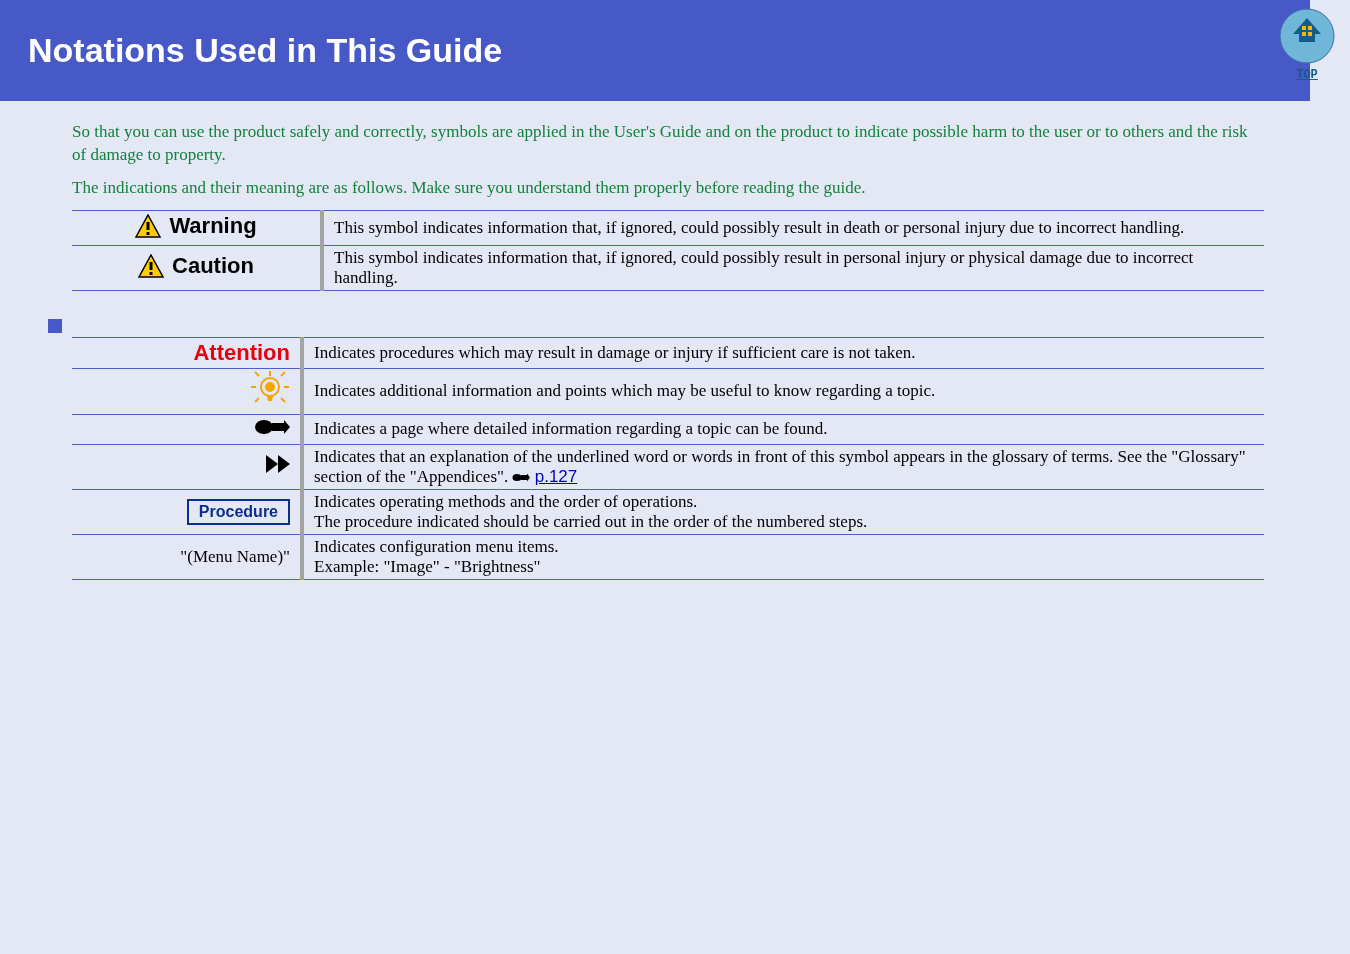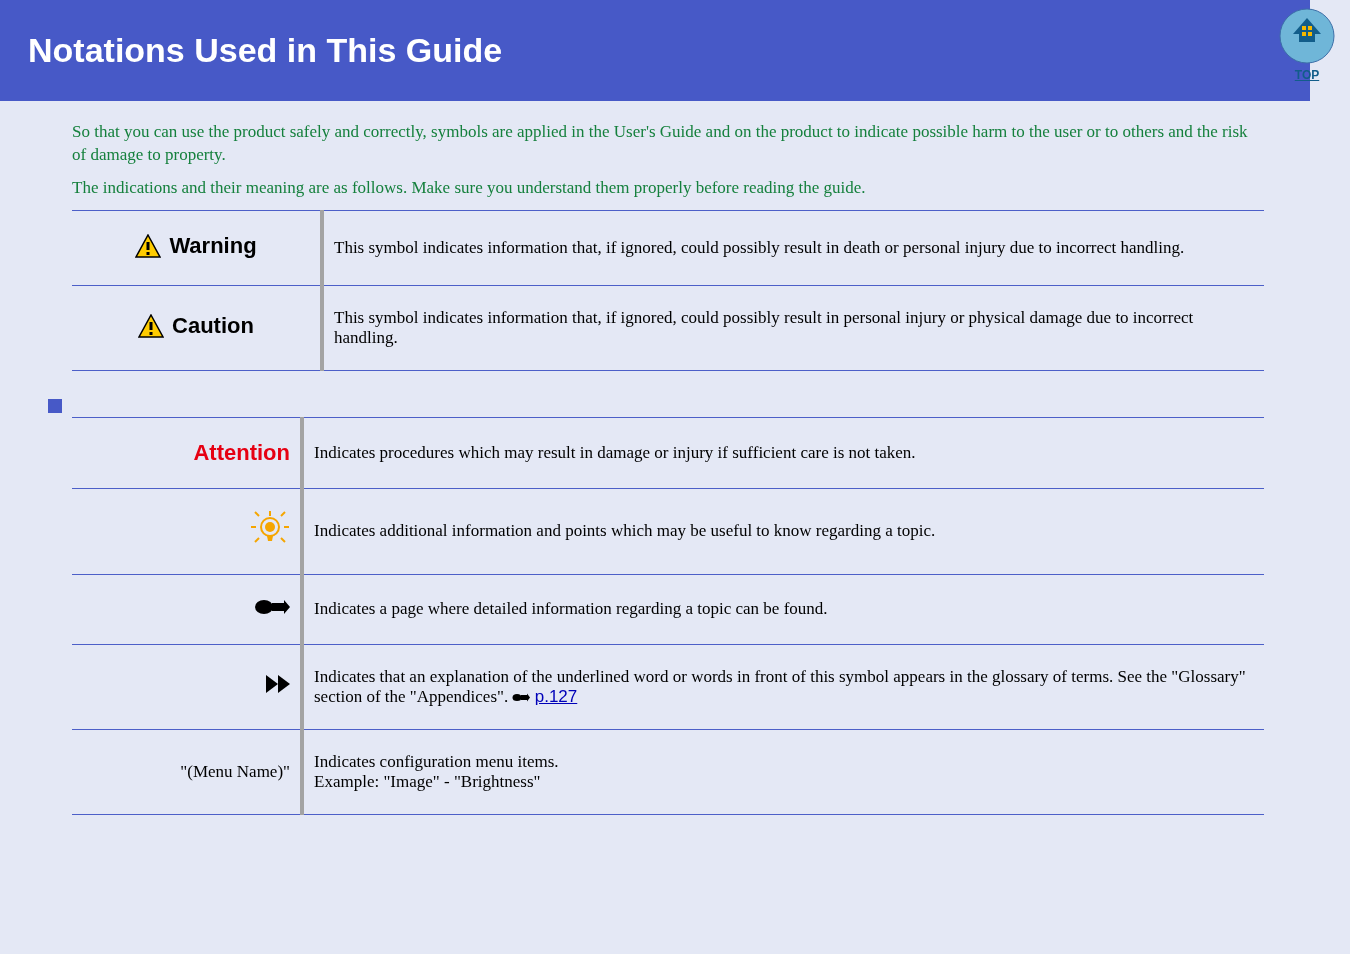--- a/index.html
+++ b/index.html
@@ -53,21 +53,21 @@
       margin-bottom: 10px;
     }
     table.safety, table.general {
       width: 100%;
       border-collapse: collapse;
       margin-bottom: 28px;
     }
     table.safety td, table.general td {
       border-top: 1px solid #4c5fc8;
       border-bottom: 1px solid #4c5fc8;
-      padding: 22px 10px;
+      padding: 2px 10px;
       font-size: 17px;
       vertical-align: middle;
     }
     table.safety td:first-child { width: 250px; text-align: center; }
     table.general td:first-child { width: 230px; text-align: right; }
     table.safety td + td, table.general td + td { border-left: 4px solid #a3a3a3; }
     .safety-label {
       font-family: Arial, Helvetica, sans-serif;
       font-size: 22px;
       font-weight: bold;
@@ -102,21 +102,21 @@
 
 <div class="top-icon">
   <svg width="56" height="56" viewBox="0 0 56 56">
     <circle cx="28" cy="28" r="27" fill="#6fb6d8" stroke="#3c6fa8" stroke-width="1"></circle>
     <path d="M28 10 L14 26 L20 26 L20 34 L36 34 L36 26 L42 26 Z" fill="#125d8a"></path>
     <rect x="23" y="18" width="4" height="4" fill="#f5b800"></rect>
     <rect x="29" y="18" width="4" height="4" fill="#f5b800"></rect>
     <rect x="23" y="24" width="4" height="4" fill="#f5b800"></rect>
     <rect x="29" y="24" width="4" height="4" fill="#f5b800"></rect>
   </svg>
-  <div style="font-family:Liberation Sans, sans-serif;font-size:12px;font-weight:bold;color:#125d8a;text-decoration:underline;">TOP</div>
+  <div style="font-family:Liberation Mono, monospace;font-size:12px;font-weight:bold;color:#125d8a;text-decoration:underline;">TOP</div>
 </div>
 
 <div class="content">
 
   <div class="intro">So that you can use the product safely and correctly, symbols are applied in the User's Guide and on the product to indicate possible harm to the user or to others and the risk of damage to property.</div>
   <div class="intro">The indications and their meaning are as follows. Make sure you understand them properly before reading the guide.</div>
 
   <table class="safety">
     <tbody>
         <tr>
@@ -194,20 +194,25 @@
       <td>
         <span>Indicates that an explanation of the underlined word or words in front of this symbol appears in the glossary of terms. See the "Glossary" section of the "Appendices". </span>
         <svg width="18" height="11" viewBox="0 0 18 11" style="vertical-align:middle">
           <ellipse cx="5" cy="5.5" rx="4.5" ry="3.5" fill="#000"></ellipse>
           <path d="M9 3 L15 3 L15 1.5 L18 5.5 L15 9.5 L15 8 L9 8 Z" fill="#000"></path>
         </svg>
         <a href="#" class="link">p.127</a>
       </td>
     </tr>
     <tr>
+      <td><span class="procedure-label">Procedure</span></td>
+      <td style="white-space:pre-line">Indicates operating methods and the order of operations.
+The procedure indicated should be carried out in the order of the numbered steps.</td>
+    </tr>
+    <tr>
       <td>"(Menu Name)"</td>
       <td style="white-space:pre-line">Indicates configuration menu items.
 Example: "Image" - "Brightness"</td>
     </tr>
   </tbody>
     </table>
 
 </div>
 
 </body></html>

